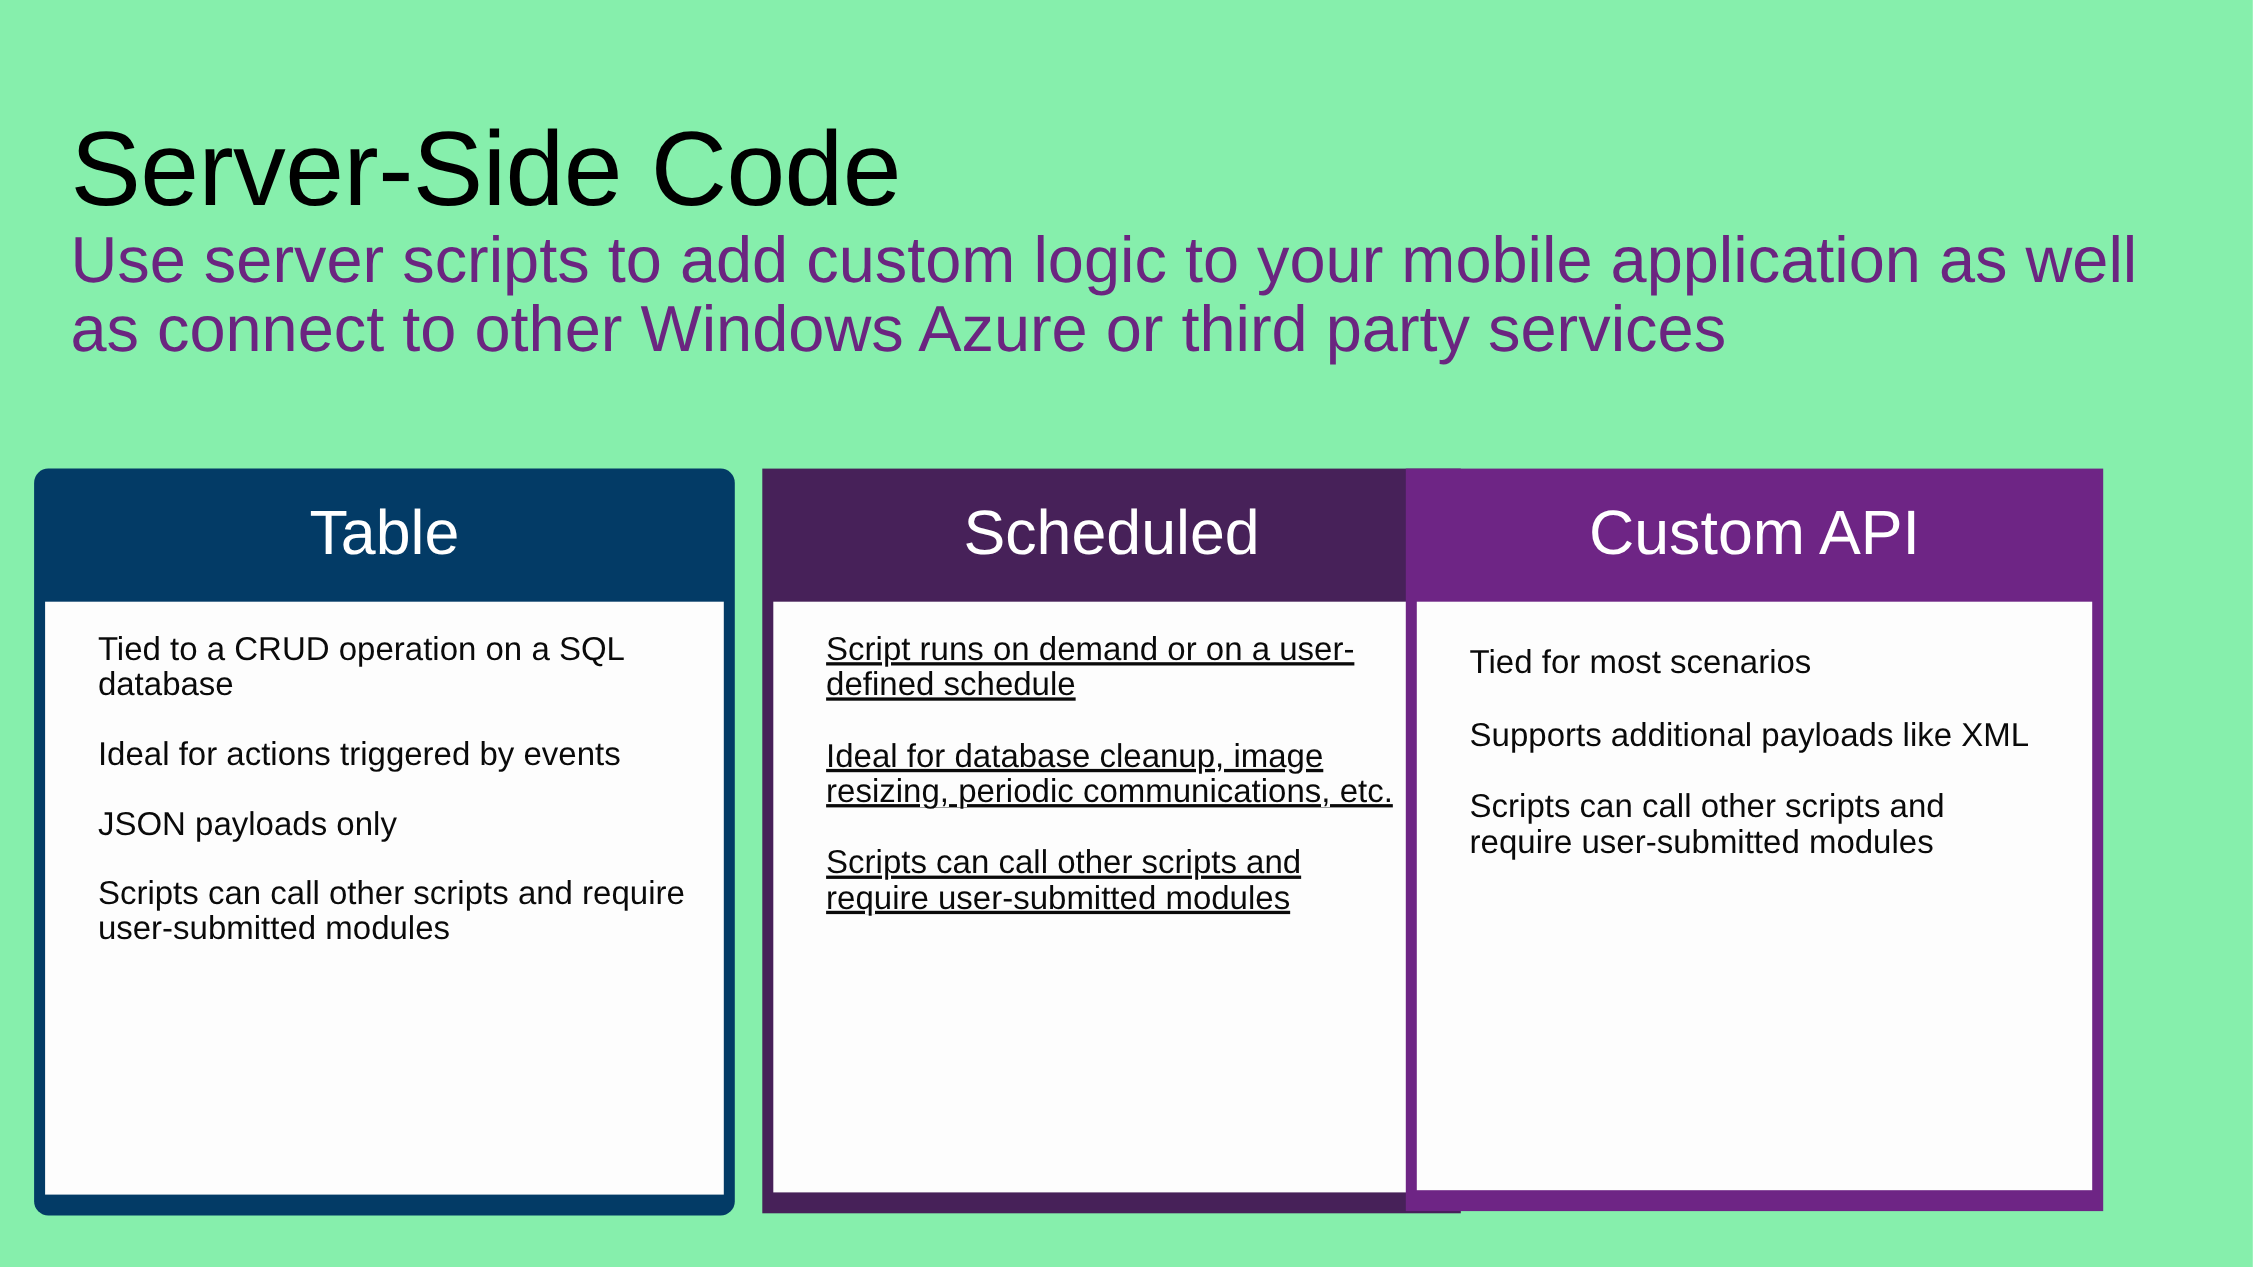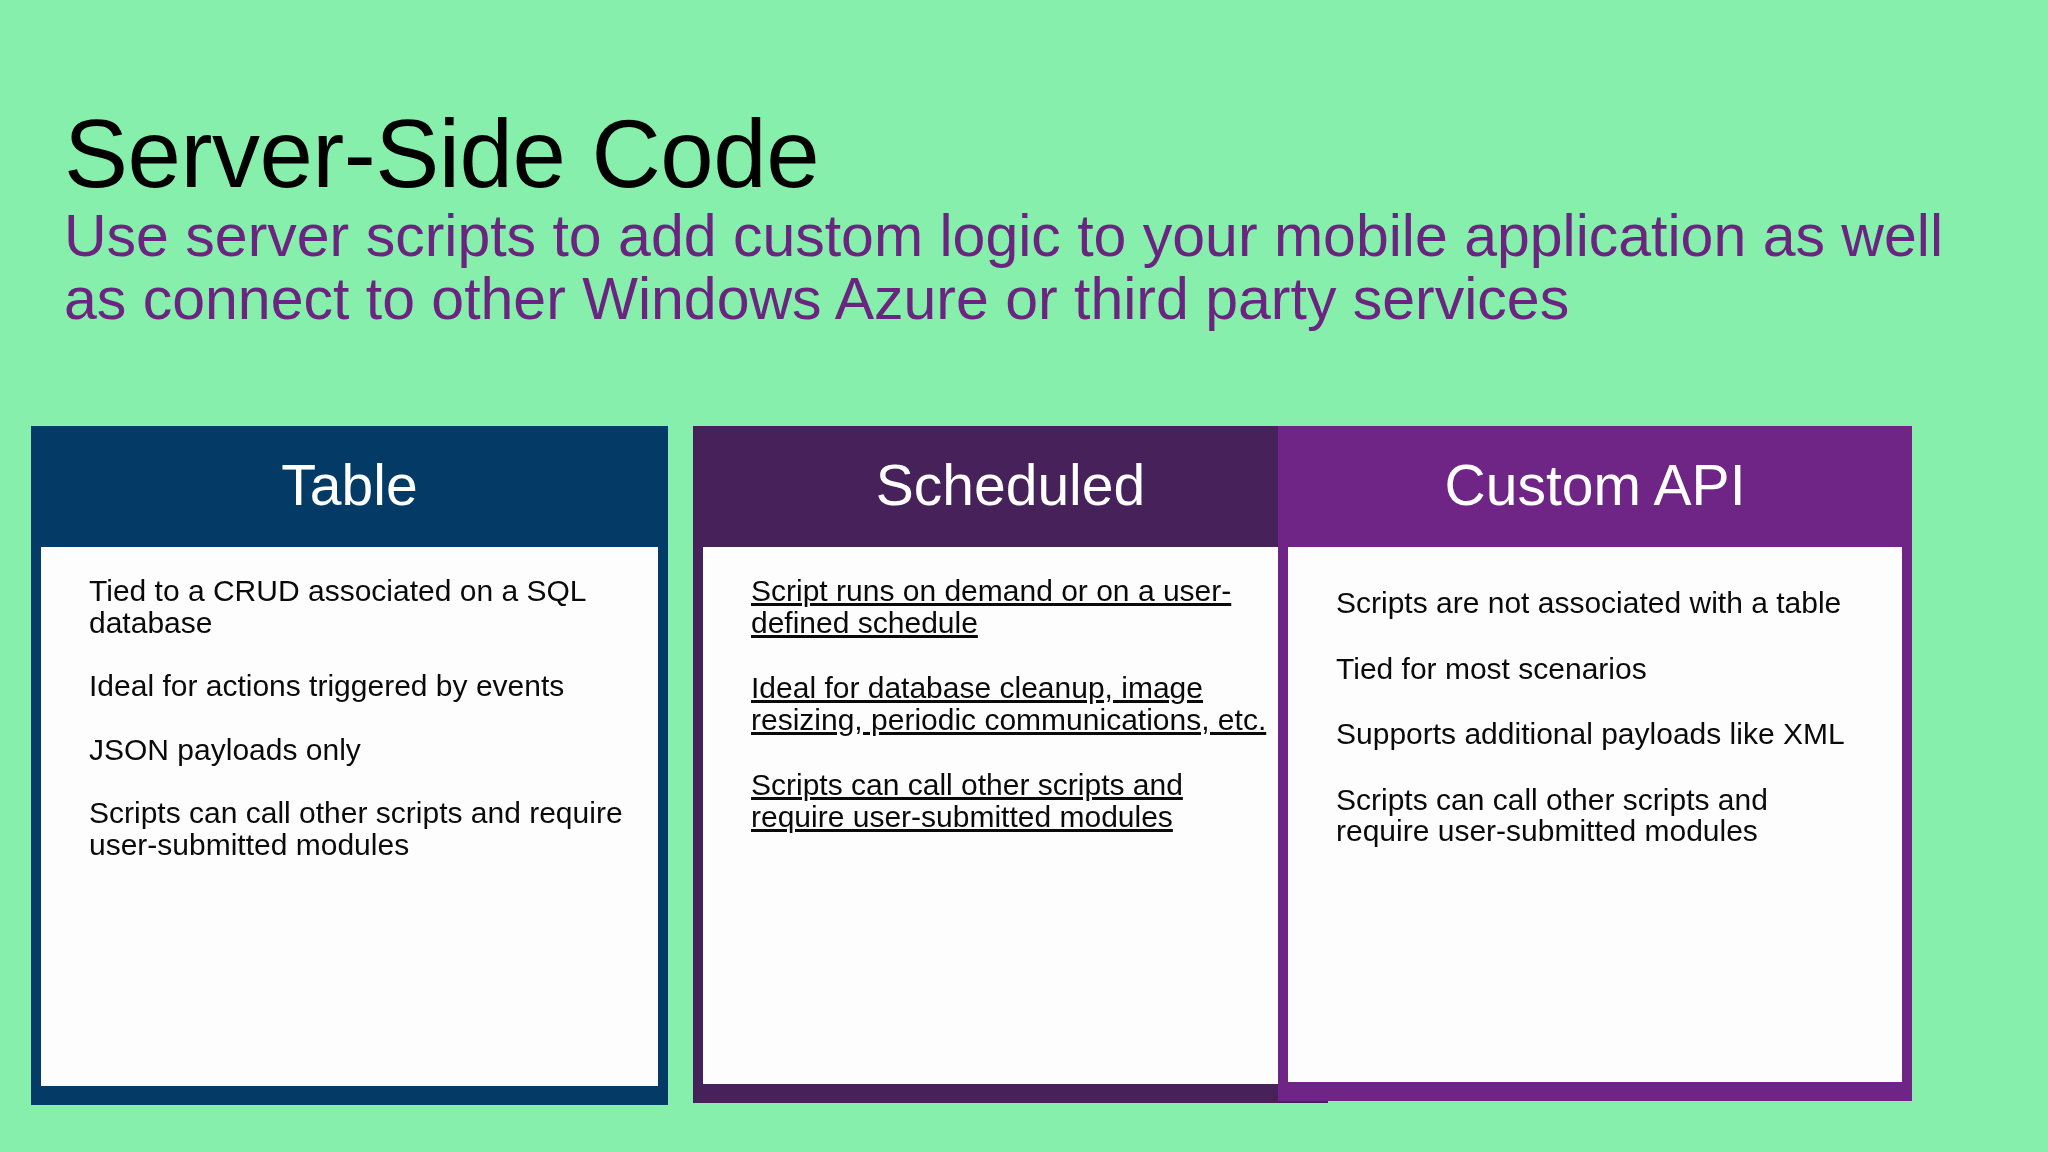--- a/index.html
+++ b/index.html
@@ -57,21 +57,21 @@
     height: 690px;
   }
 
   .card {
     position: absolute;
     top: 0;
     box-sizing: border-box;
     padding: 0;
   }
 
-  .card-1 { left: 31px;   width: 637px; height: 679px; background: #033b66; }
+  .card-1 { left: 31px;   width: 637px; height: 679px; background: #033b66; border-radius: 13px; }
   .card-2 { left: 693px;  width: 635px; height: 677px; background: #472159; }
   .card-3 { left: 1278px; width: 634px; height: 675px; background: #6e2585; }
 
   .card-header {
     height: 119px;
     display: flex;
     align-items: center;
     justify-content: center;
     color: #ffffff;
     font-size: 57px;
@@ -115,40 +115,39 @@
 
   <h1 class="slide-title">Server-Side Code</h1>
 
   <div class="slide-subtitle">Use server scripts to add custom logic to your mobile application as well as connect to other Windows Azure or third party services</div>
 
   <div class="cards">
 
     <div class="card card-1">
       <div class="card-header">Table</div>
       <div class="card-body">
-        <p class="bullet">Tied to a CRUD associated on a SQL database</p>
+        <p class="bullet">Tied to a CRUD operation on a SQL database</p>
         <p class="bullet">Ideal for actions triggered by events</p>
         <p class="bullet">JSON payloads only</p>
         <p class="bullet">Scripts can call other scripts and require user-submitted modules</p>
       </div>
     </div>
 
     <div class="card card-2">
       <div class="card-header">Scheduled</div>
       <div class="card-body">
         <p class="bullet">Script runs on demand or on a user-defined schedule</p>
         <p class="bullet">Ideal for database cleanup, image resizing, periodic communications, etc.</p>
         <p class="bullet">Scripts can call other scripts and require user-submitted modules</p>
       </div>
     </div>
 
     <div class="card card-3">
       <div class="card-header">Custom API</div>
       <div class="card-body">
-        <p class="bullet">Scripts are not associated with a table</p>
         <p class="bullet">Tied for most scenarios</p>
         <p class="bullet">Supports additional payloads like XML</p>
         <p class="bullet">Scripts can call other scripts and require user-submitted modules</p>
       </div>
     </div>
 
   </div>
 </div>
 
 </body></html>

